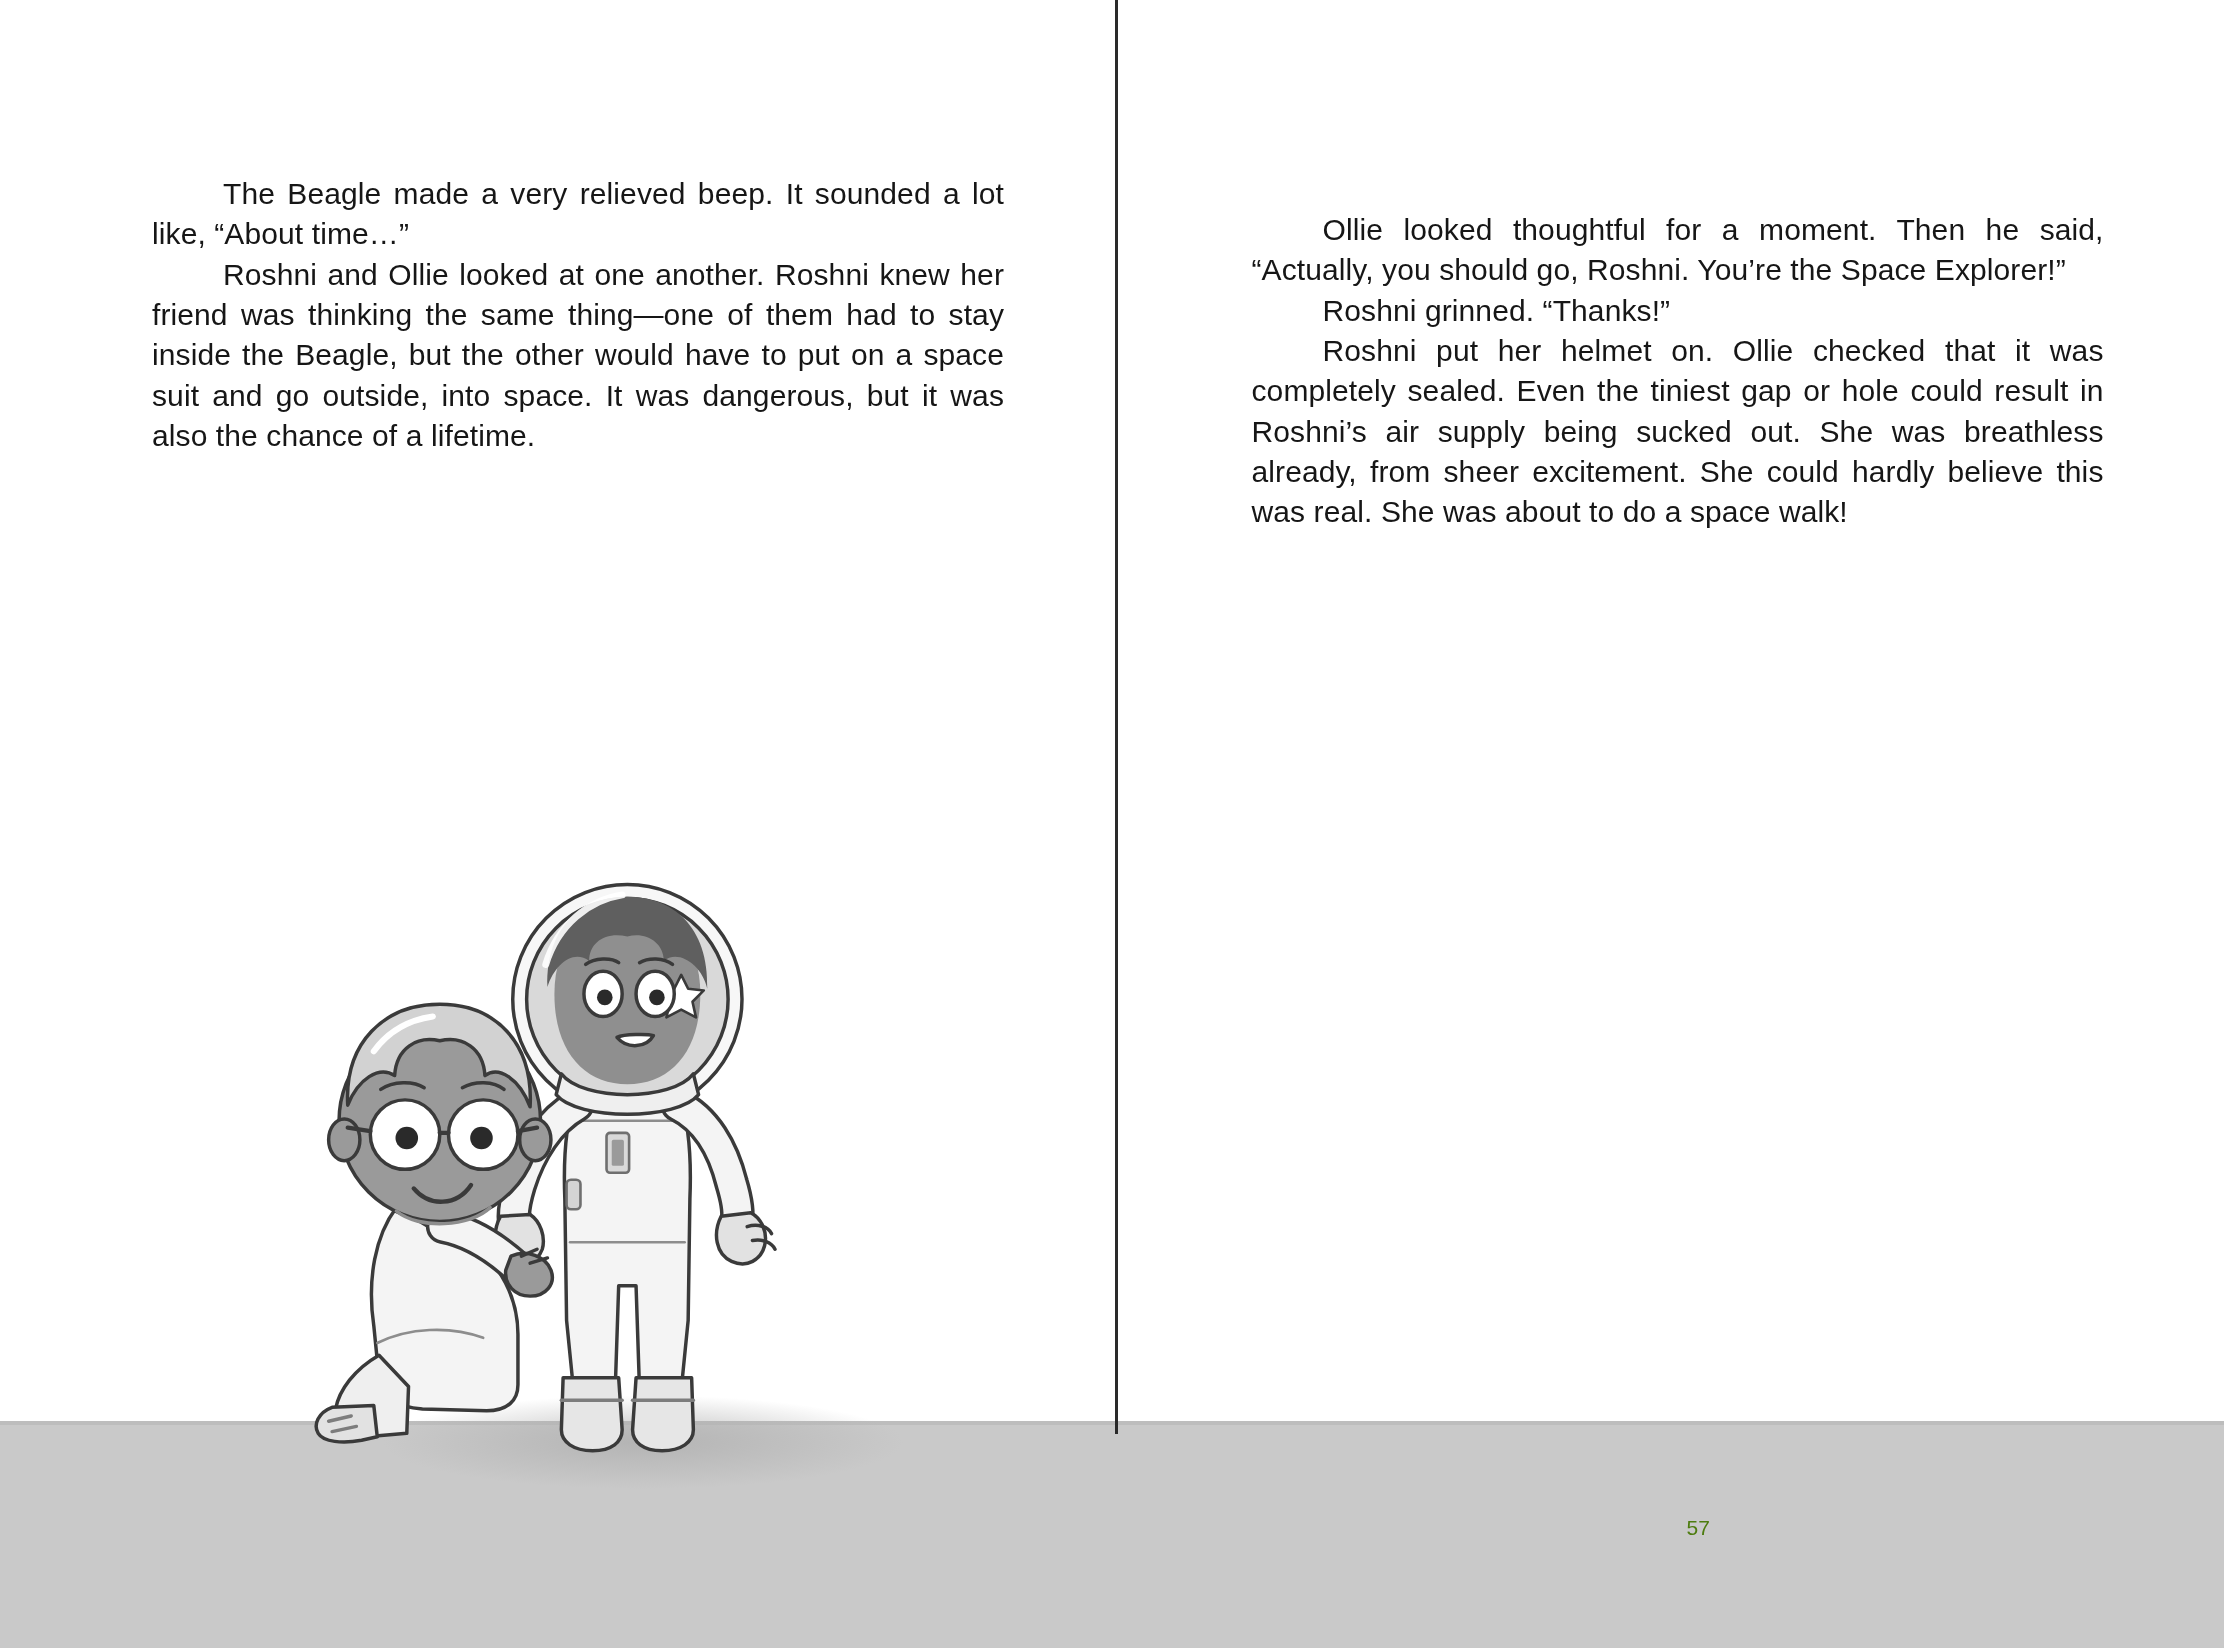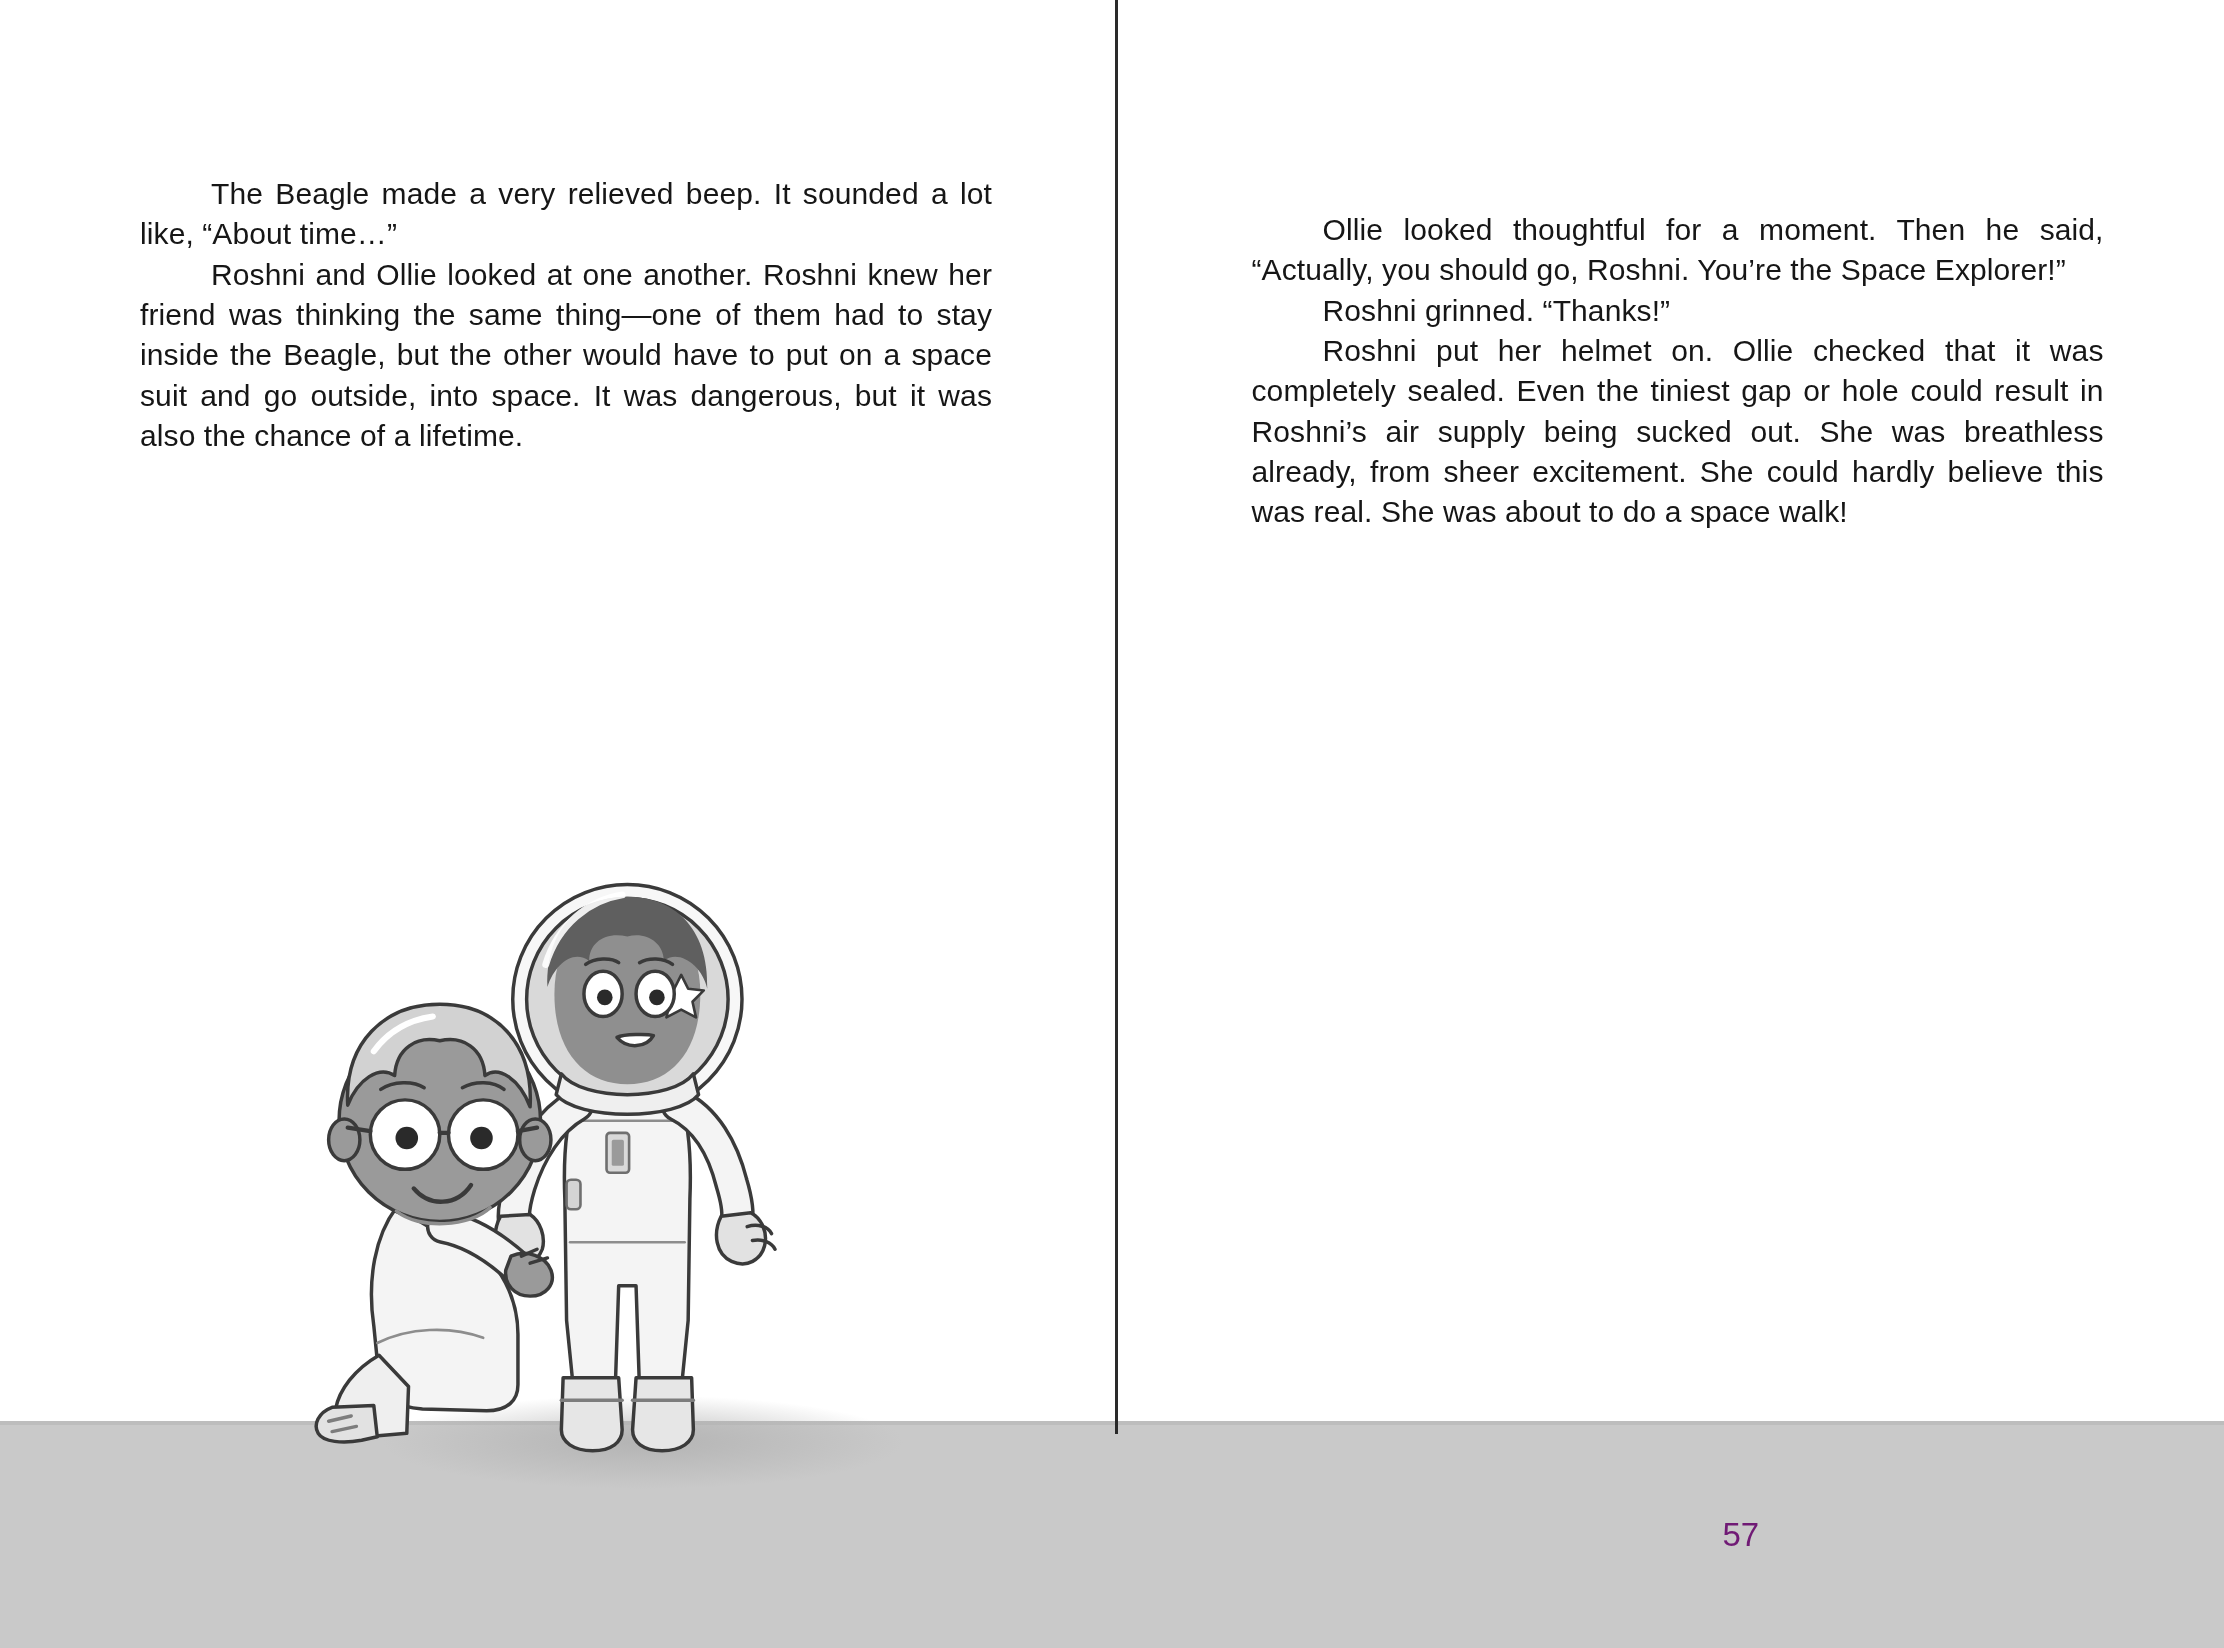--- a/index.html
+++ b/index.html
@@ -61,40 +61,39 @@
   .col-text {
     position: absolute;
     top: 174px;
     width: 852px;
     font-size: 30px;
     line-height: 1.345;
     text-align: justify;
     letter-spacing: 0.1px;
     color: #161616;
   }
-  .page-left .col-text { left: 140px; }
+  .page-left .col-text { left: 152px; }
   .page-right .col-text { left: 139px; margin-top: 36px; }
 
   .col-text p {
     margin: 0;
     text-indent: 71px;
   }
   .col-text p.last-line-left {
     text-align-last: left;
   }
 
   
   .folio {
     position: absolute;
     left: 574px;
     top: 1516px;
-    font-size: 33px;
-    color: #701a75;
+    font-size: 21px;
+    color: #4d7c0f;
     z-index: 6;
-    margin-left: 36px;
   }
 
   
   .illustration {
     position: absolute;
     left: 313px;
     top: 834px;
     width: 660px;
     height: 695px;
     z-index: 4;

